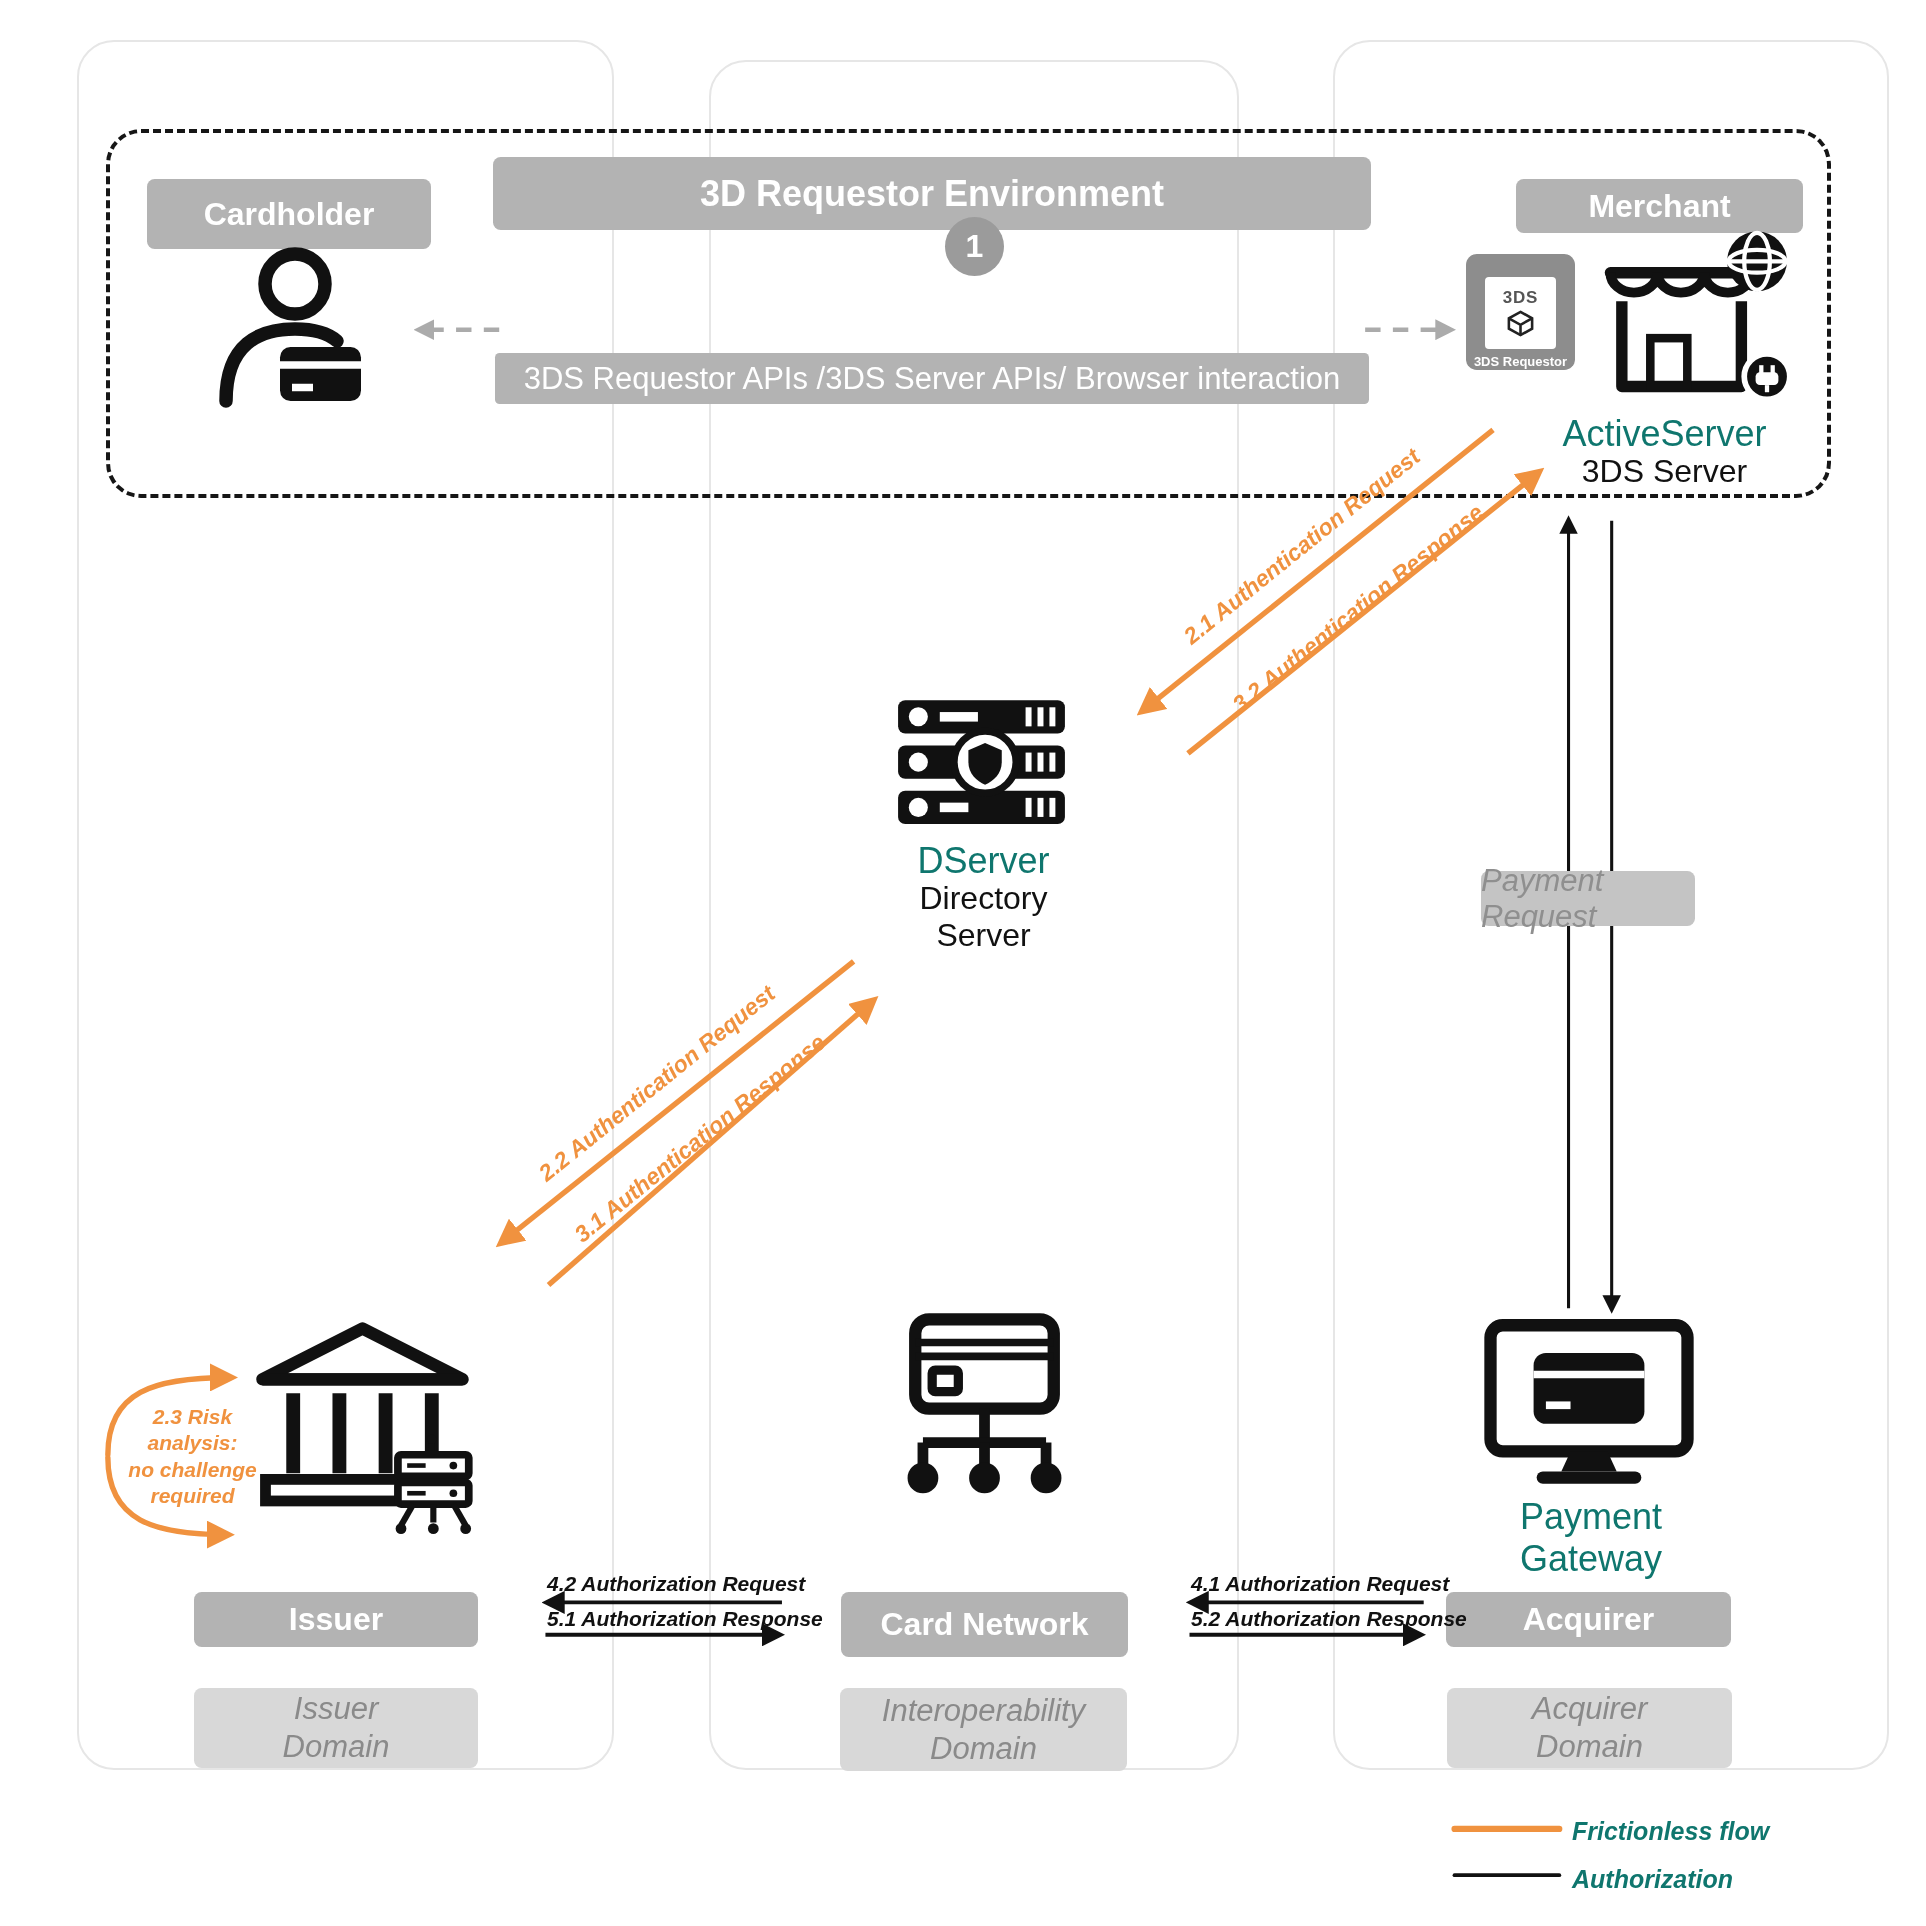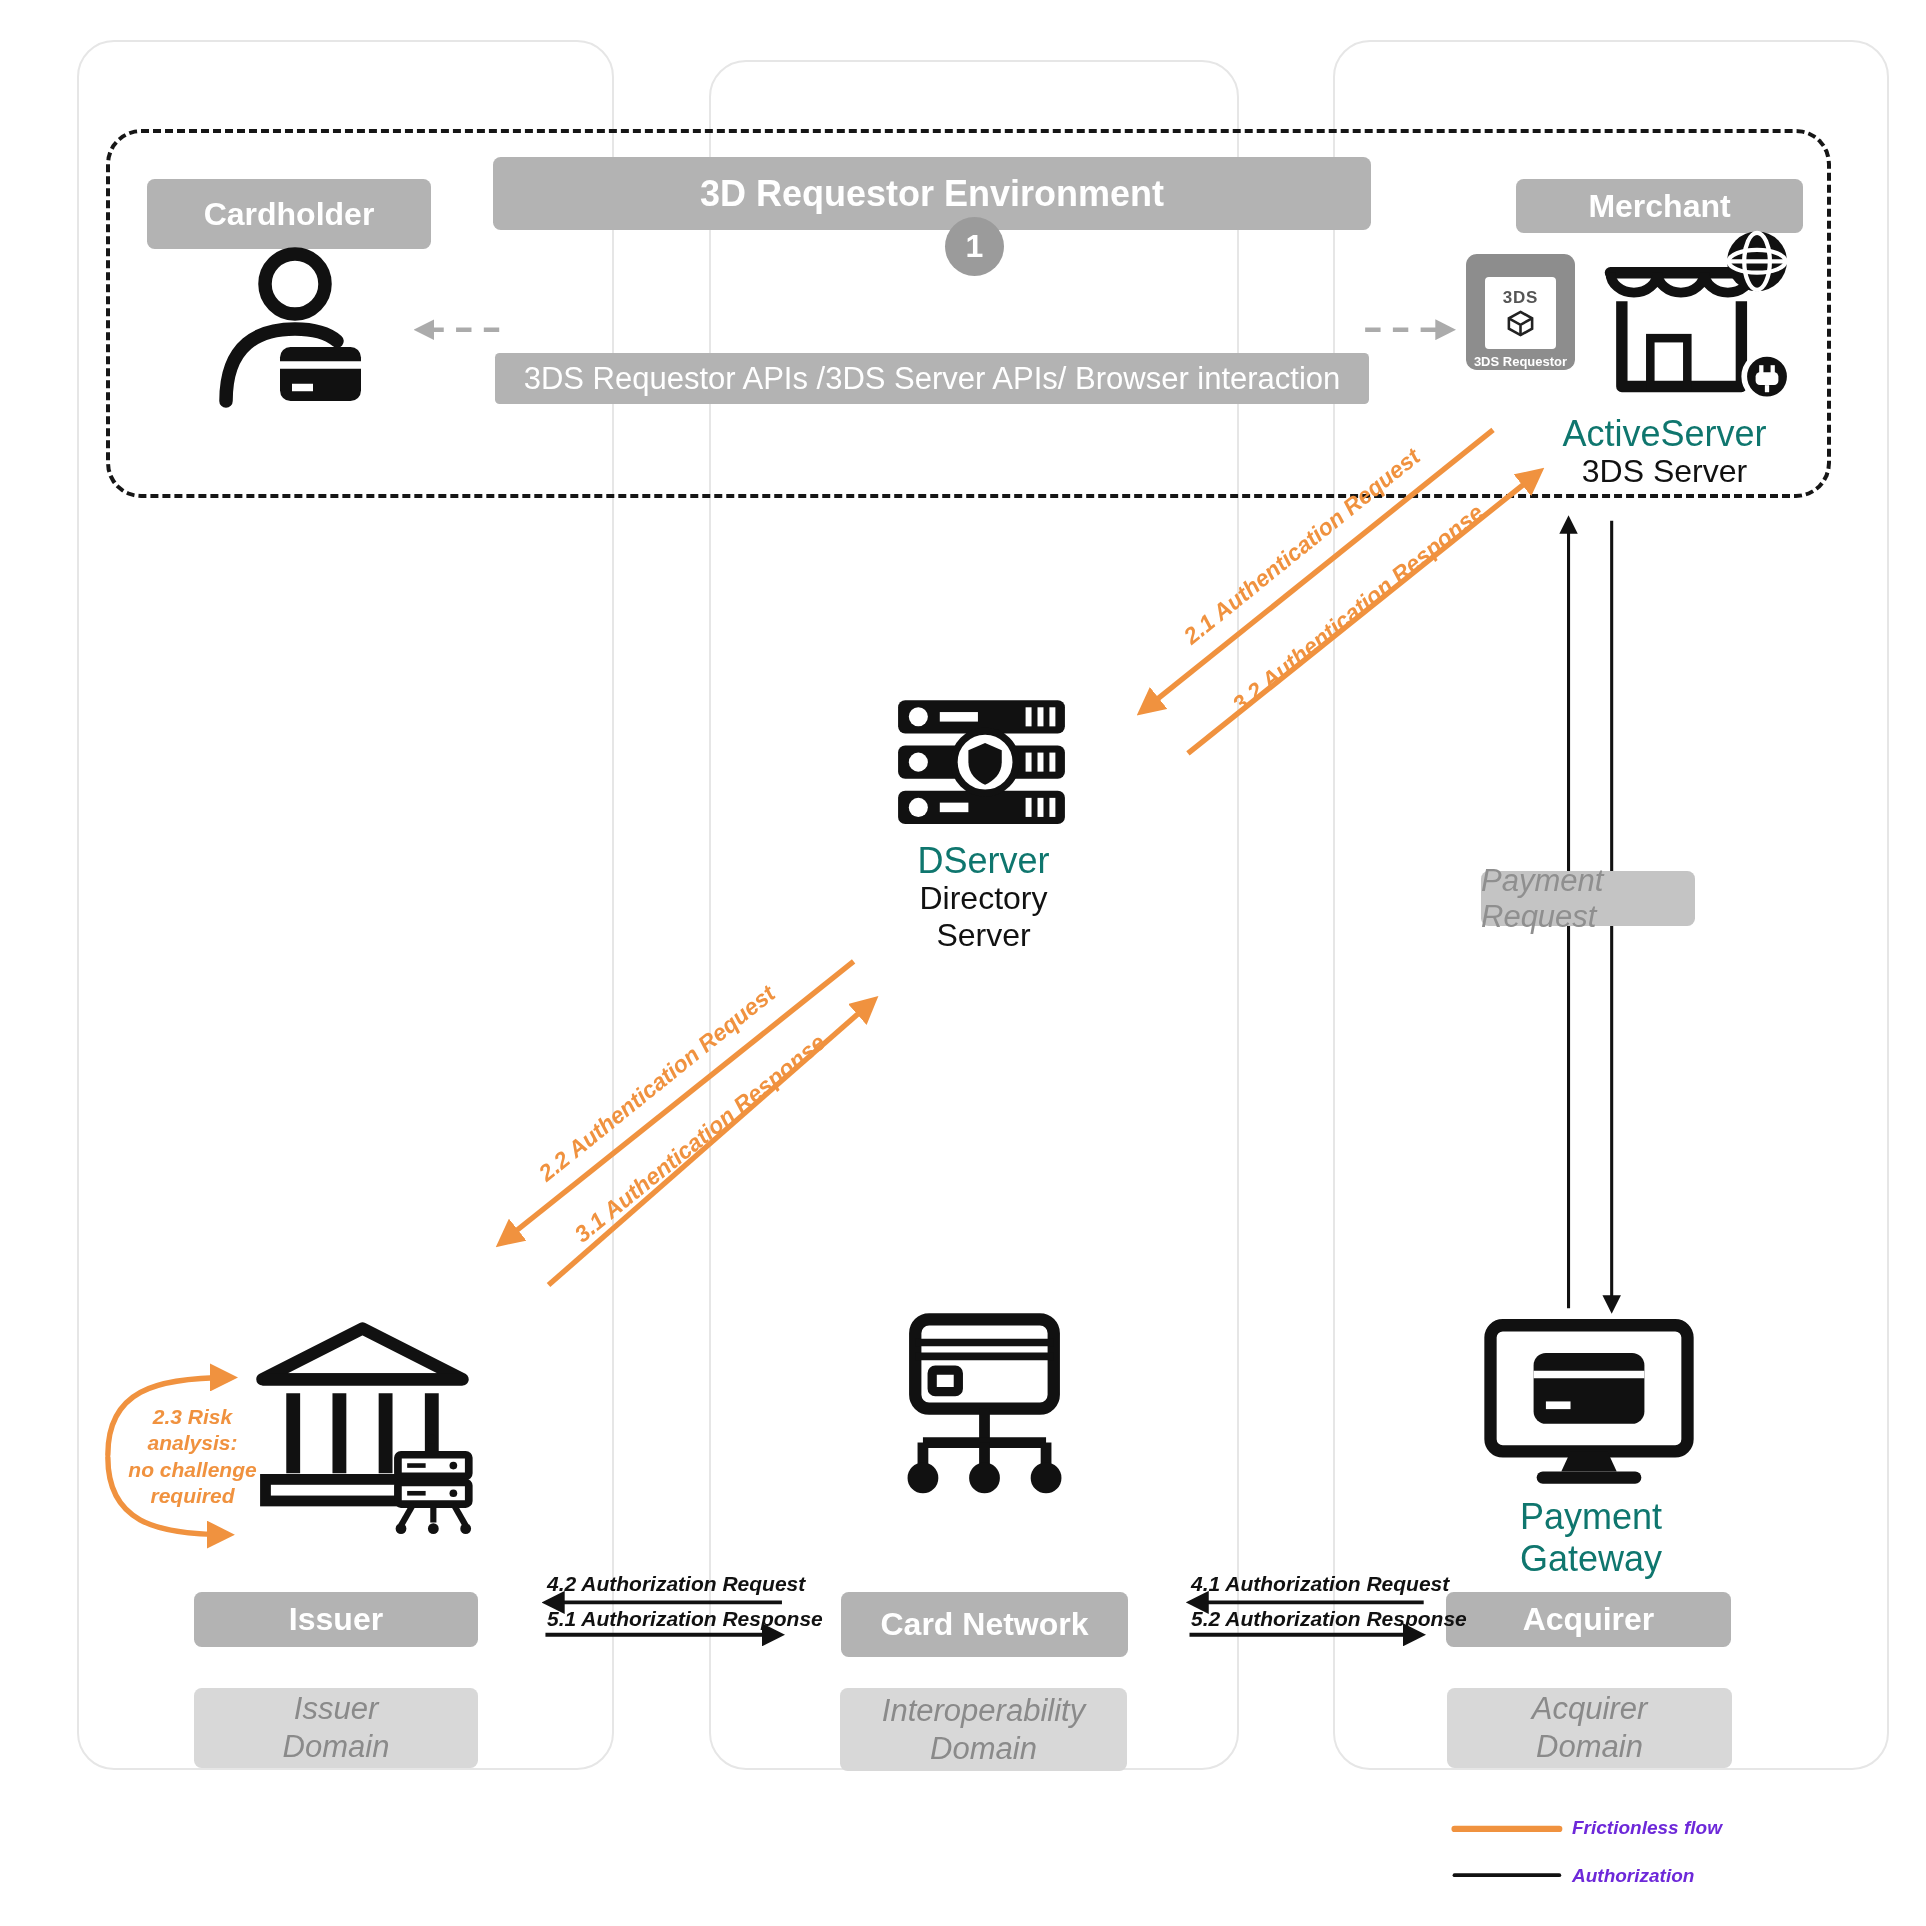--- a/index.html
+++ b/index.html
@@ -36,21 +36,21 @@
 
   .risk-label{position:absolute;left:114px;top:1404px;width:157px;color:#F0923F;font-size:21px;
          font-weight:bold;font-style:italic;text-align:center;line-height:1.25;white-space:pre-line;}
 
   .authz-label{position:absolute;color:#111;font-size:21px;font-weight:bold;font-style:italic;white-space:nowrap;}
 
   .payment-badge{position:absolute;left:1481px;top:871px;width:214px;height:55px;
          background:#C4C4C4;color:#8F8F8F;font-style:italic;font-size:31px;border-radius:7.7px;
          display:flex;align-items:center;justify-content:center;}
 
-  .legend-label{position:absolute;color:#6d28d9;font-size:19px;font-weight:bold;font-style:italic;white-space:nowrap;}
+  .legend-label{position:absolute;color:#0f766e;font-size:25px;font-weight:bold;font-style:italic;white-space:nowrap;}
 
   .overlay{position:absolute;left:0;top:0;pointer-events:none;}
   .icon{position:absolute;}
 
   .requestor-box{position:absolute;left:1466px;top:254px;width:109px;height:116px;
         background:#8D8D8D;border-radius:10.8px;display:flex;flex-direction:column;
         align-items:center;justify-content:flex-start;padding-top:23px;box-sizing:border-box;}
   .requestor-page{width:71px;height:72px;background:#ffffff;border-radius:3.9px;
         display:flex;flex-direction:column;align-items:center;justify-content:center;}
   .requestor-page span{font-size:17px;font-weight:bold;color:#555;letter-spacing:0.8px;}

